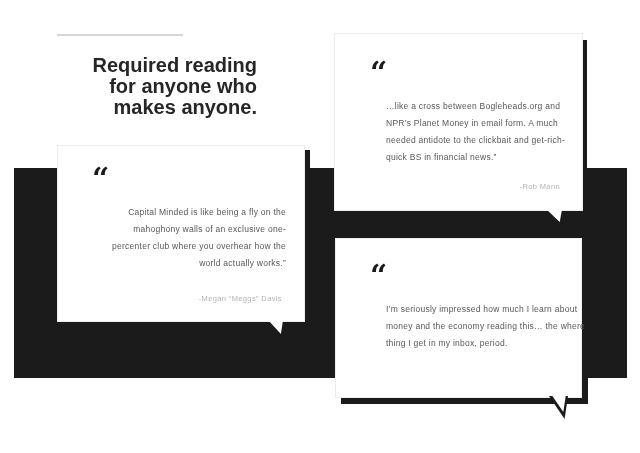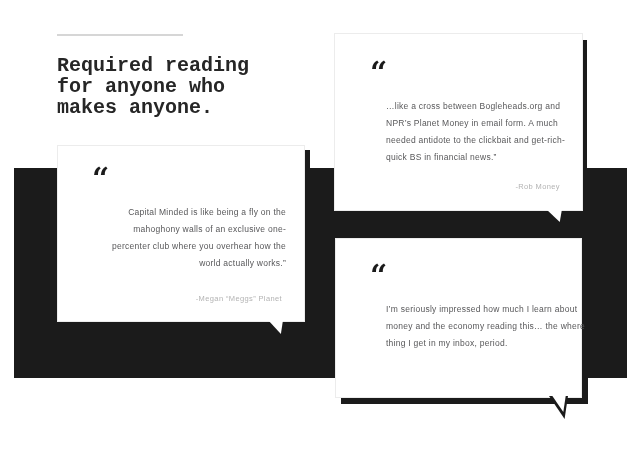--- a/index.html
+++ b/index.html
@@ -5,22 +5,22 @@
   html,body{margin:0;padding:0;}
   body{
     width:640px;height:453px;position:relative;overflow:hidden;
     background:#ffffff;
     font-family:"Liberation Sans", sans-serif;
   }
   
   .rule{position:absolute;left:57px;top:34px;width:126px;height:2px;background:#d6d6d6;}
   .heading{
     position:absolute;left:57px;top:42px;width:200px;
-    font-family:Liberation Mono, monospace;font-weight:700;
-    font-size:20px;line-height:21px;color:#262626;
+    font-family:Liberation Sans, sans-serif;font-weight:700;
+    font-size:20px;line-height:21px;color:#262626;text-align:right;
   }
   
   .black-bg{position:absolute;left:14px;top:168px;width:613px;height:210px;background:#1b1b1b;}
 
   
   .card{position:absolute;background:#ffffff;border:1px solid #ececec;box-sizing:border-box;}
   .card1{left:57px;top:145px;width:248px;height:177px;box-shadow:5px 5px 0 0 #1b1b1b;}
   .card2{left:334px;top:33px;width:249px;height:178px;box-shadow:4px 7px 0 0 #1b1b1b;}
   .card3{left:335px;top:238px;width:247px;height:160px;box-shadow:6px 6px 0 0 #1b1b1b;}
 
@@ -75,30 +75,30 @@
   <span>for anyone who</span><br>
   <span>makes anyone.</span>
 </h1>
 
 <div class="black-bg"></div>
 
 <div class="card card1">
   <div class="card-inner">
     <span class="quote-mark">“</span>
     <p class="quote-text">Capital Minded is like being a fly on the mahoghony walls of an exclusive one-percenter club where you overhear how the world actually works.”</p>
-    <p class="attribution">-Megan “Meggs” Planet</p>
+    <p class="attribution">-Megan “Meggs” Davis</p>
   </div>
   <div class="tail"></div>
 </div>
 
 <div class="card card2">
   <div class="card-inner">
     <span class="quote-mark">“</span>
     <p class="quote-text">…like a cross between Bogleheads.org and NPR’s Planet Money in email form. A much needed antidote to the clickbait and get-rich-quick BS in financial news.”</p>
-    <p class="attribution">-Rob Money</p>
+    <p class="attribution">-Rob Mann</p>
   </div>
   <div class="tail"></div>
 </div>
 
 <div class="card card3">
   <div class="card-inner">
     <span class="quote-mark">“</span>
     <p class="quote-text">I’m seriously impressed how much I learn about money and the economy reading this… the where thing I get in my inbox, period.</p>
   </div>
   <div class="tail3-black"></div>

